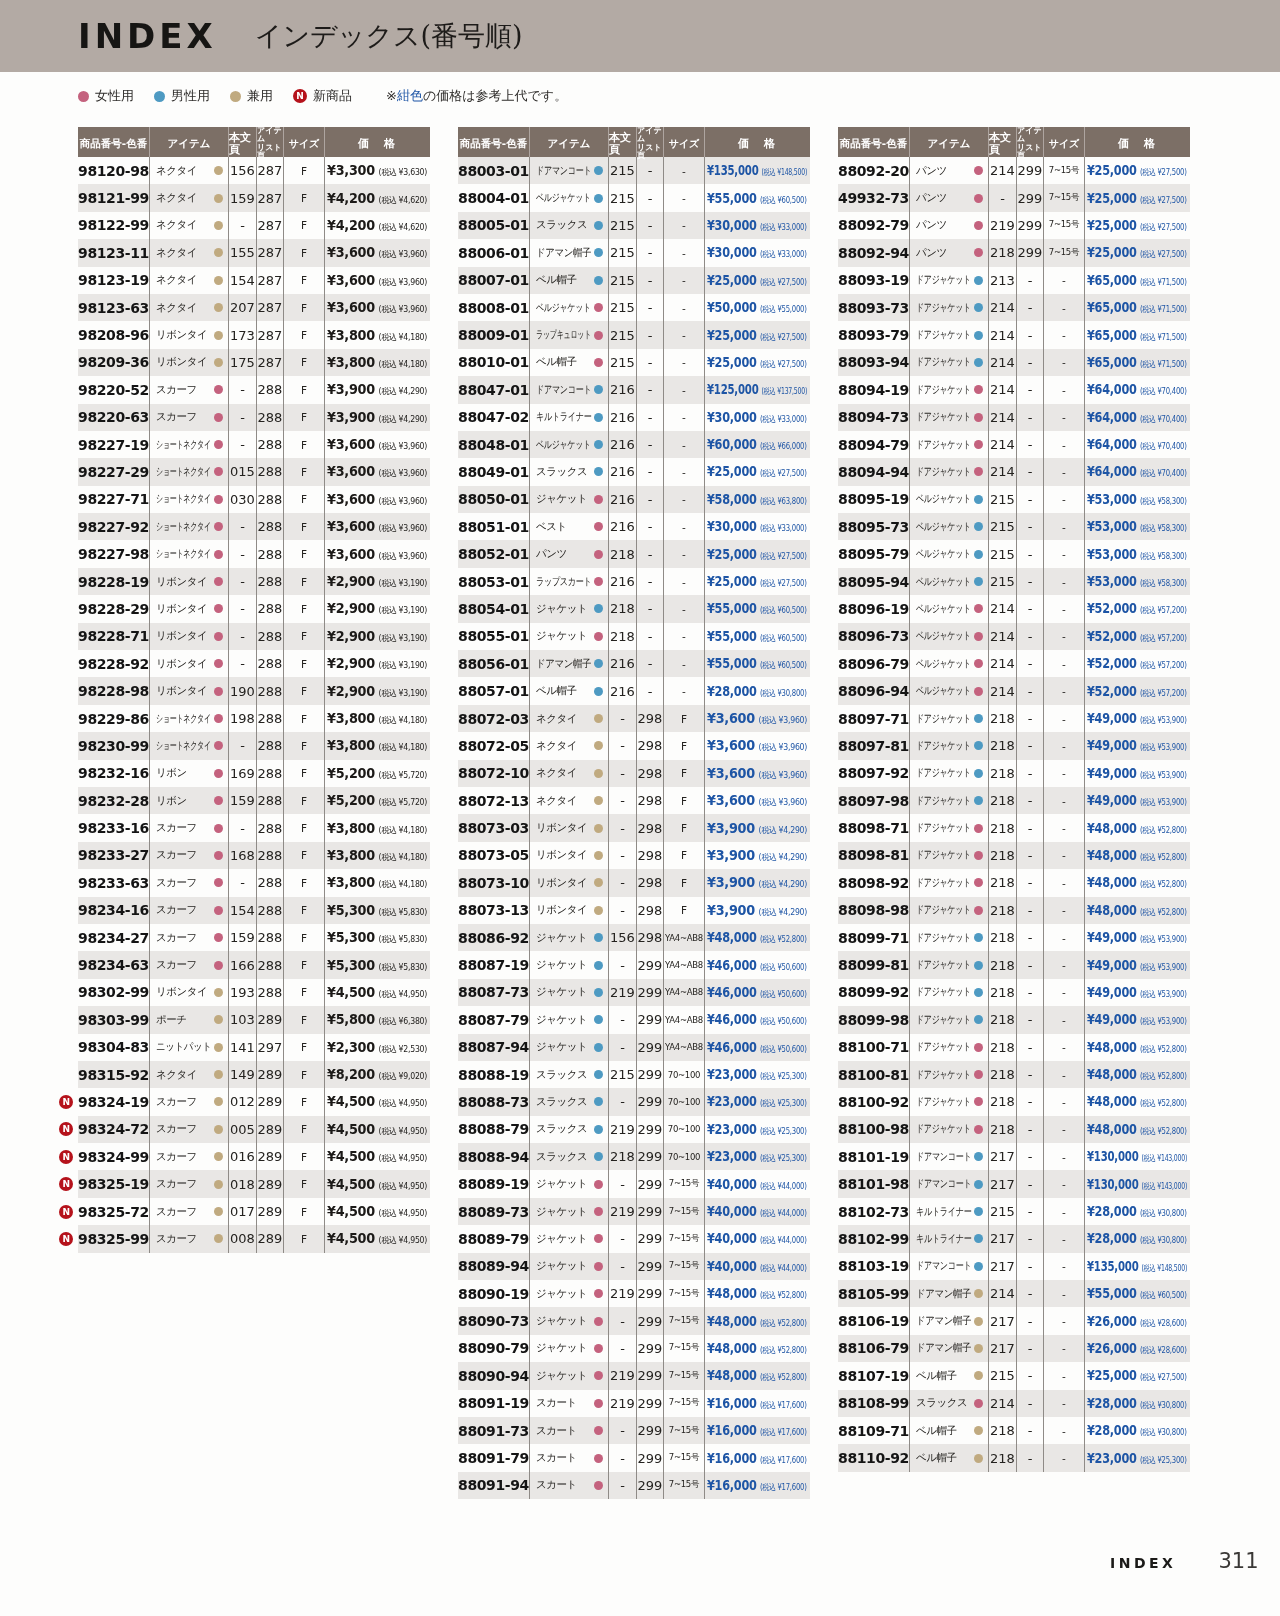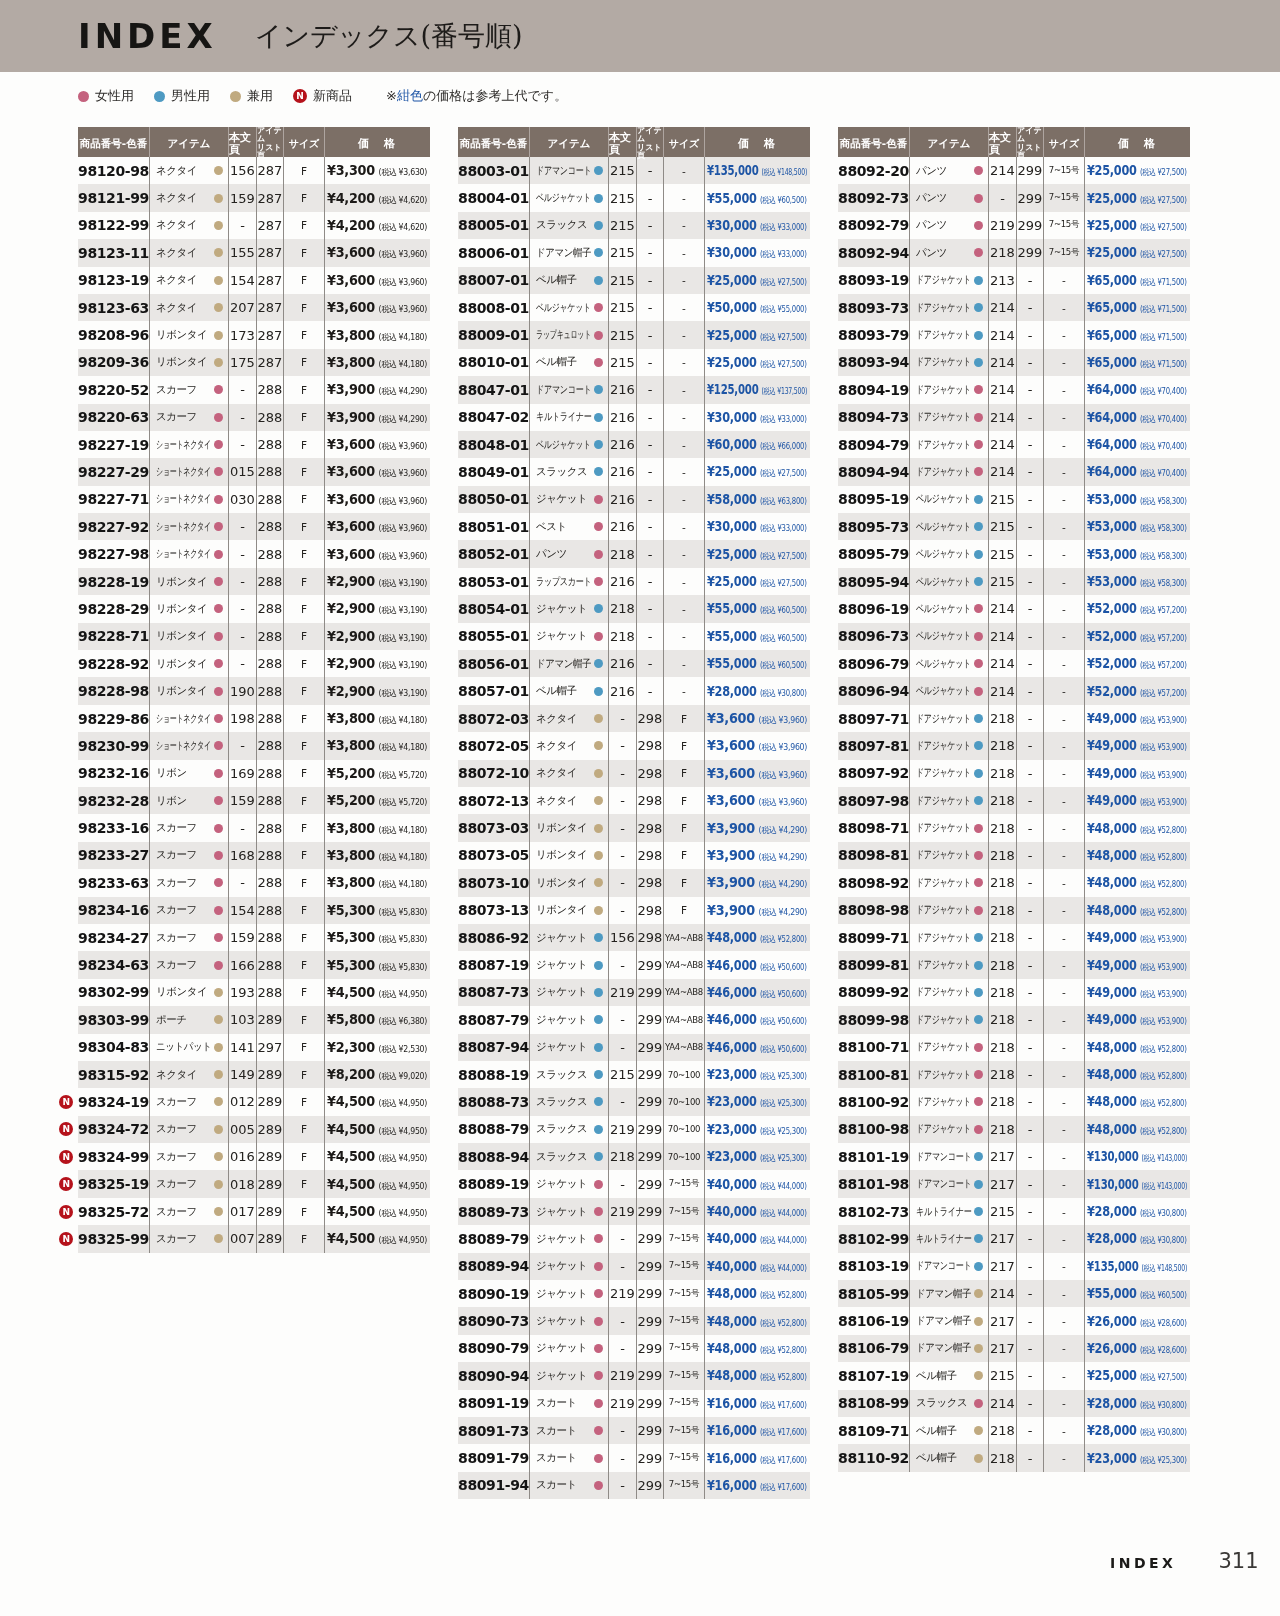--- a/index.html
+++ b/index.html
@@ -722,21 +722,21 @@
               <span class="ptax">(税込 ¥4,950)</span>
             </span>
           </div>
         </div>
         <div class="row gray">
           <div class="c no">98325-99<span class="nbadge nmark" style="background: rgb(181, 18, 27);">N</span></div>
           <div class="c item">
             <span class="nm">スカーフ</span>
             <span class="dot" style="background: rgb(192, 170, 128);"></span>
           </div>
-          <div class="c pg">007</div>
+          <div class="c pg">008</div>
           <div class="c pg">289</div>
           <div class="c size">F</div>
           <div class="c price">
             <span class="pwrap" style="color: rgb(28, 26, 24); transform-origin: right center; transform: scaleX(0.917);">
               <span class="pval">¥4,500</span>
               <span class="ptax">(税込 ¥4,950)</span>
             </span>
           </div>
         </div>
       </div>
@@ -1559,21 +1559,21 @@
           <div class="c pg">299</div>
           <div class="c size small">7~15号</div>
           <div class="c price">
             <span class="pwrap" style="color: rgb(30, 85, 165); transform-origin: right center; transform: scaleX(0.806);">
               <span class="pval">¥25,000</span>
               <span class="ptax">(税込 ¥27,500)</span>
             </span>
           </div>
         </div>
         <div class="row gray">
-          <div class="c no">88092-73</div>
+          <div class="c no">49932-73</div>
           <div class="c item">
             <span class="nm">パンツ</span>
             <span class="dot" style="background: rgb(196, 98, 126);"></span>
           </div>
           <div class="c pg">-</div>
           <div class="c pg">299</div>
           <div class="c size small">7~15号</div>
           <div class="c price">
             <span class="pwrap" style="color: rgb(30, 85, 165); transform-origin: right center; transform: scaleX(0.806);">
               <span class="pval">¥25,000</span>

